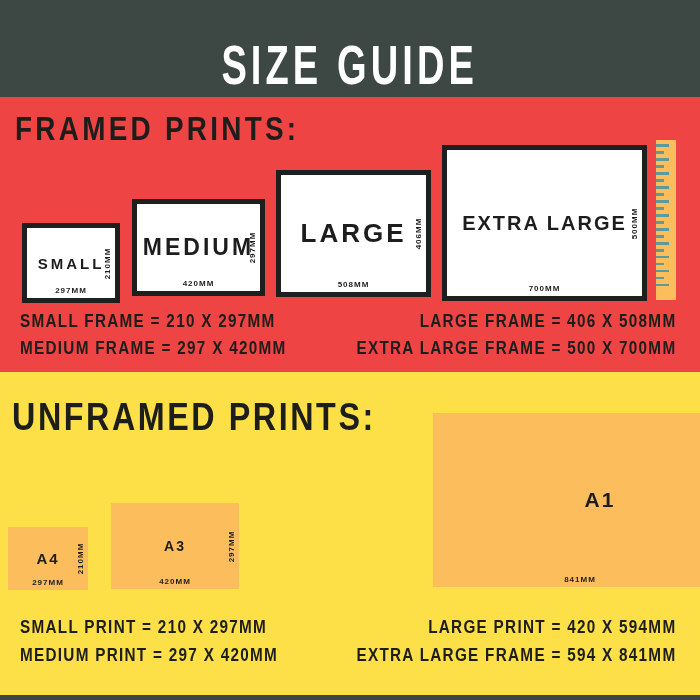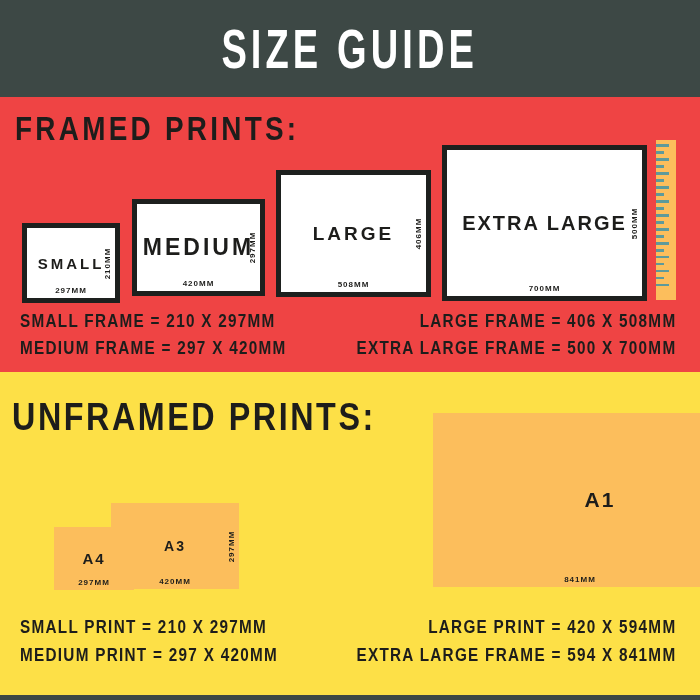--- a/index.html
+++ b/index.html
@@ -4,21 +4,21 @@
 <style>
   html,body { margin:0; padding:0; background:#fff; }
   .canvas {
     position:relative; width:700px; height:700px; overflow:hidden;
     font-family:"Liberation Sans", sans-serif; background:#ffffff;
   }
 
   
   .header {
     position:absolute; top:0; left:0; width:700px; height:97px;
-    background:#3d4845; display:flex; align-items:center; justify-content:center;
+    background:#3d4845; display:flex; align-items:flex-end; justify-content:center;
   }
   .header h1 {
     margin:0; color:#ffffff; font-size:56px; font-weight:700;
     letter-spacing:6px; white-space:nowrap; transform:scaleX(0.68);
   }
 
   
   .framed-section {
     position:absolute; top:97px; left:0; width:700px; height:275px; background:#ef4444;
   }
@@ -35,21 +35,21 @@
     border:5px solid #1d201e; display:flex; align-items:center; justify-content:center;
   }
   .frame-small  { left:22px;  top:126px; width:98px;  height:80px; }
   .frame-medium { left:132px; top:102px; width:133px; height:97px; }
   .frame-large  { left:276px; top:73px;  width:155px; height:127px; }
   .frame-xl     { left:442px; top:48px;  width:205px; height:156px; }
 
   .box-label { font-weight:700; color:#1d1d1b; white-space:nowrap; }
   .frame-small  .box-label { font-size:15px; letter-spacing:3px; }
   .frame-medium .box-label { font-size:23px; letter-spacing:3px; }
-  .frame-large  .box-label { font-size:19px; letter-spacing:3px; }
+  .frame-large  .box-label { font-size:26px; letter-spacing:3px; }
   .frame-xl     .box-label { font-size:20px; letter-spacing:2px; }
 
   .blabel {
     position:absolute; left:0; right:0; bottom:3px; text-align:center;
     font-size:8px; font-weight:700; letter-spacing:1px; color:#1d1d1b;
   }
   .vlabel {
     position:absolute; top:0; bottom:0; right:1px; width:12px;
     display:flex; align-items:center; justify-content:center;
   }
@@ -87,21 +87,21 @@
   }
   .unframed-heading {
     left:12px; top:24px; font-size:38px; letter-spacing:3px;
     transform:scaleX(0.85); transform-origin:left center;
   }
 
   .print {
     position:absolute; background:#fcbe5c;
     display:flex; align-items:center; justify-content:center;
   }
-  .print-a4 { left:8px;  top:155px; width:80px;  height:63px;margin-left:46px; }
+  .print-a4 { left:8px;  top:155px; width:80px;  height:63px; }
   .print-a3 { left:111px; top:131px; width:128px; height:86px; }
   .print-a2 { left:247px; top:90px;  width:176px; height:128px; }
   .print-a1 { left:433px; top:41px;  width:254px; height:174px;padding-left:40px; }
   .print-a4 .box-label { font-size:15px; letter-spacing:2px; }
   .print-a3 .box-label { font-size:14px; letter-spacing:2px; }
   .print-a2 .box-label { font-size:19px; letter-spacing:2px; }
   .print-a1 .box-label { font-size:21px; letter-spacing:2px; }
 
   .unframed-notes { top:241px; }
   .unframed-notes .note { line-height:28px; }

